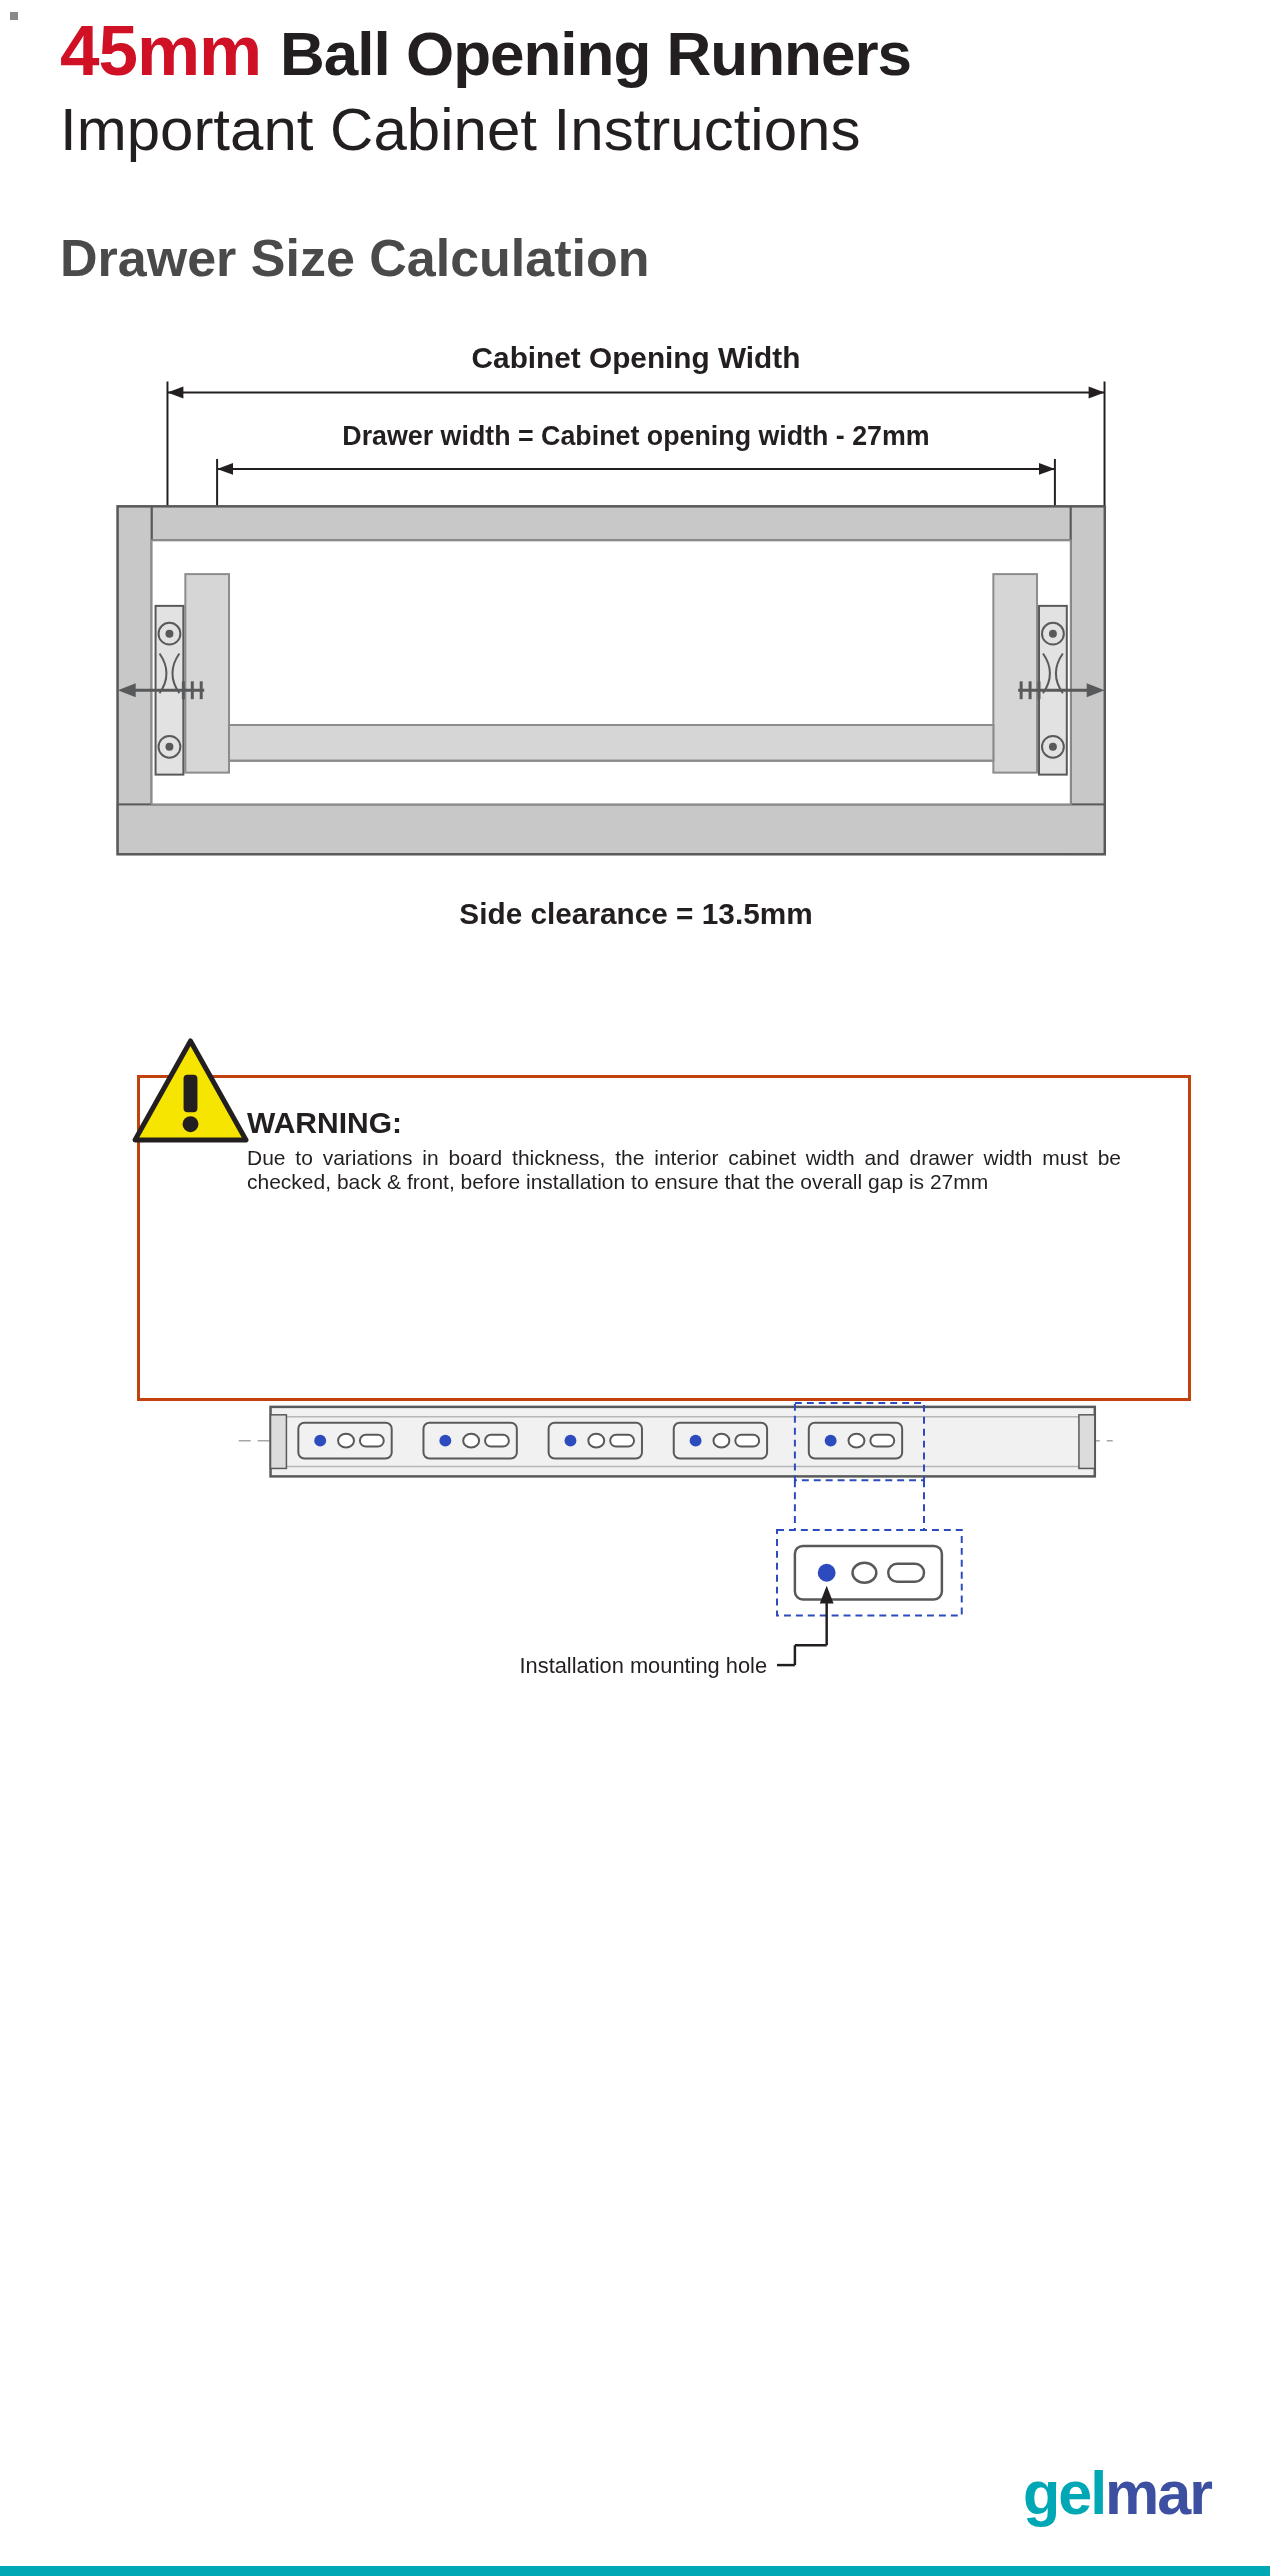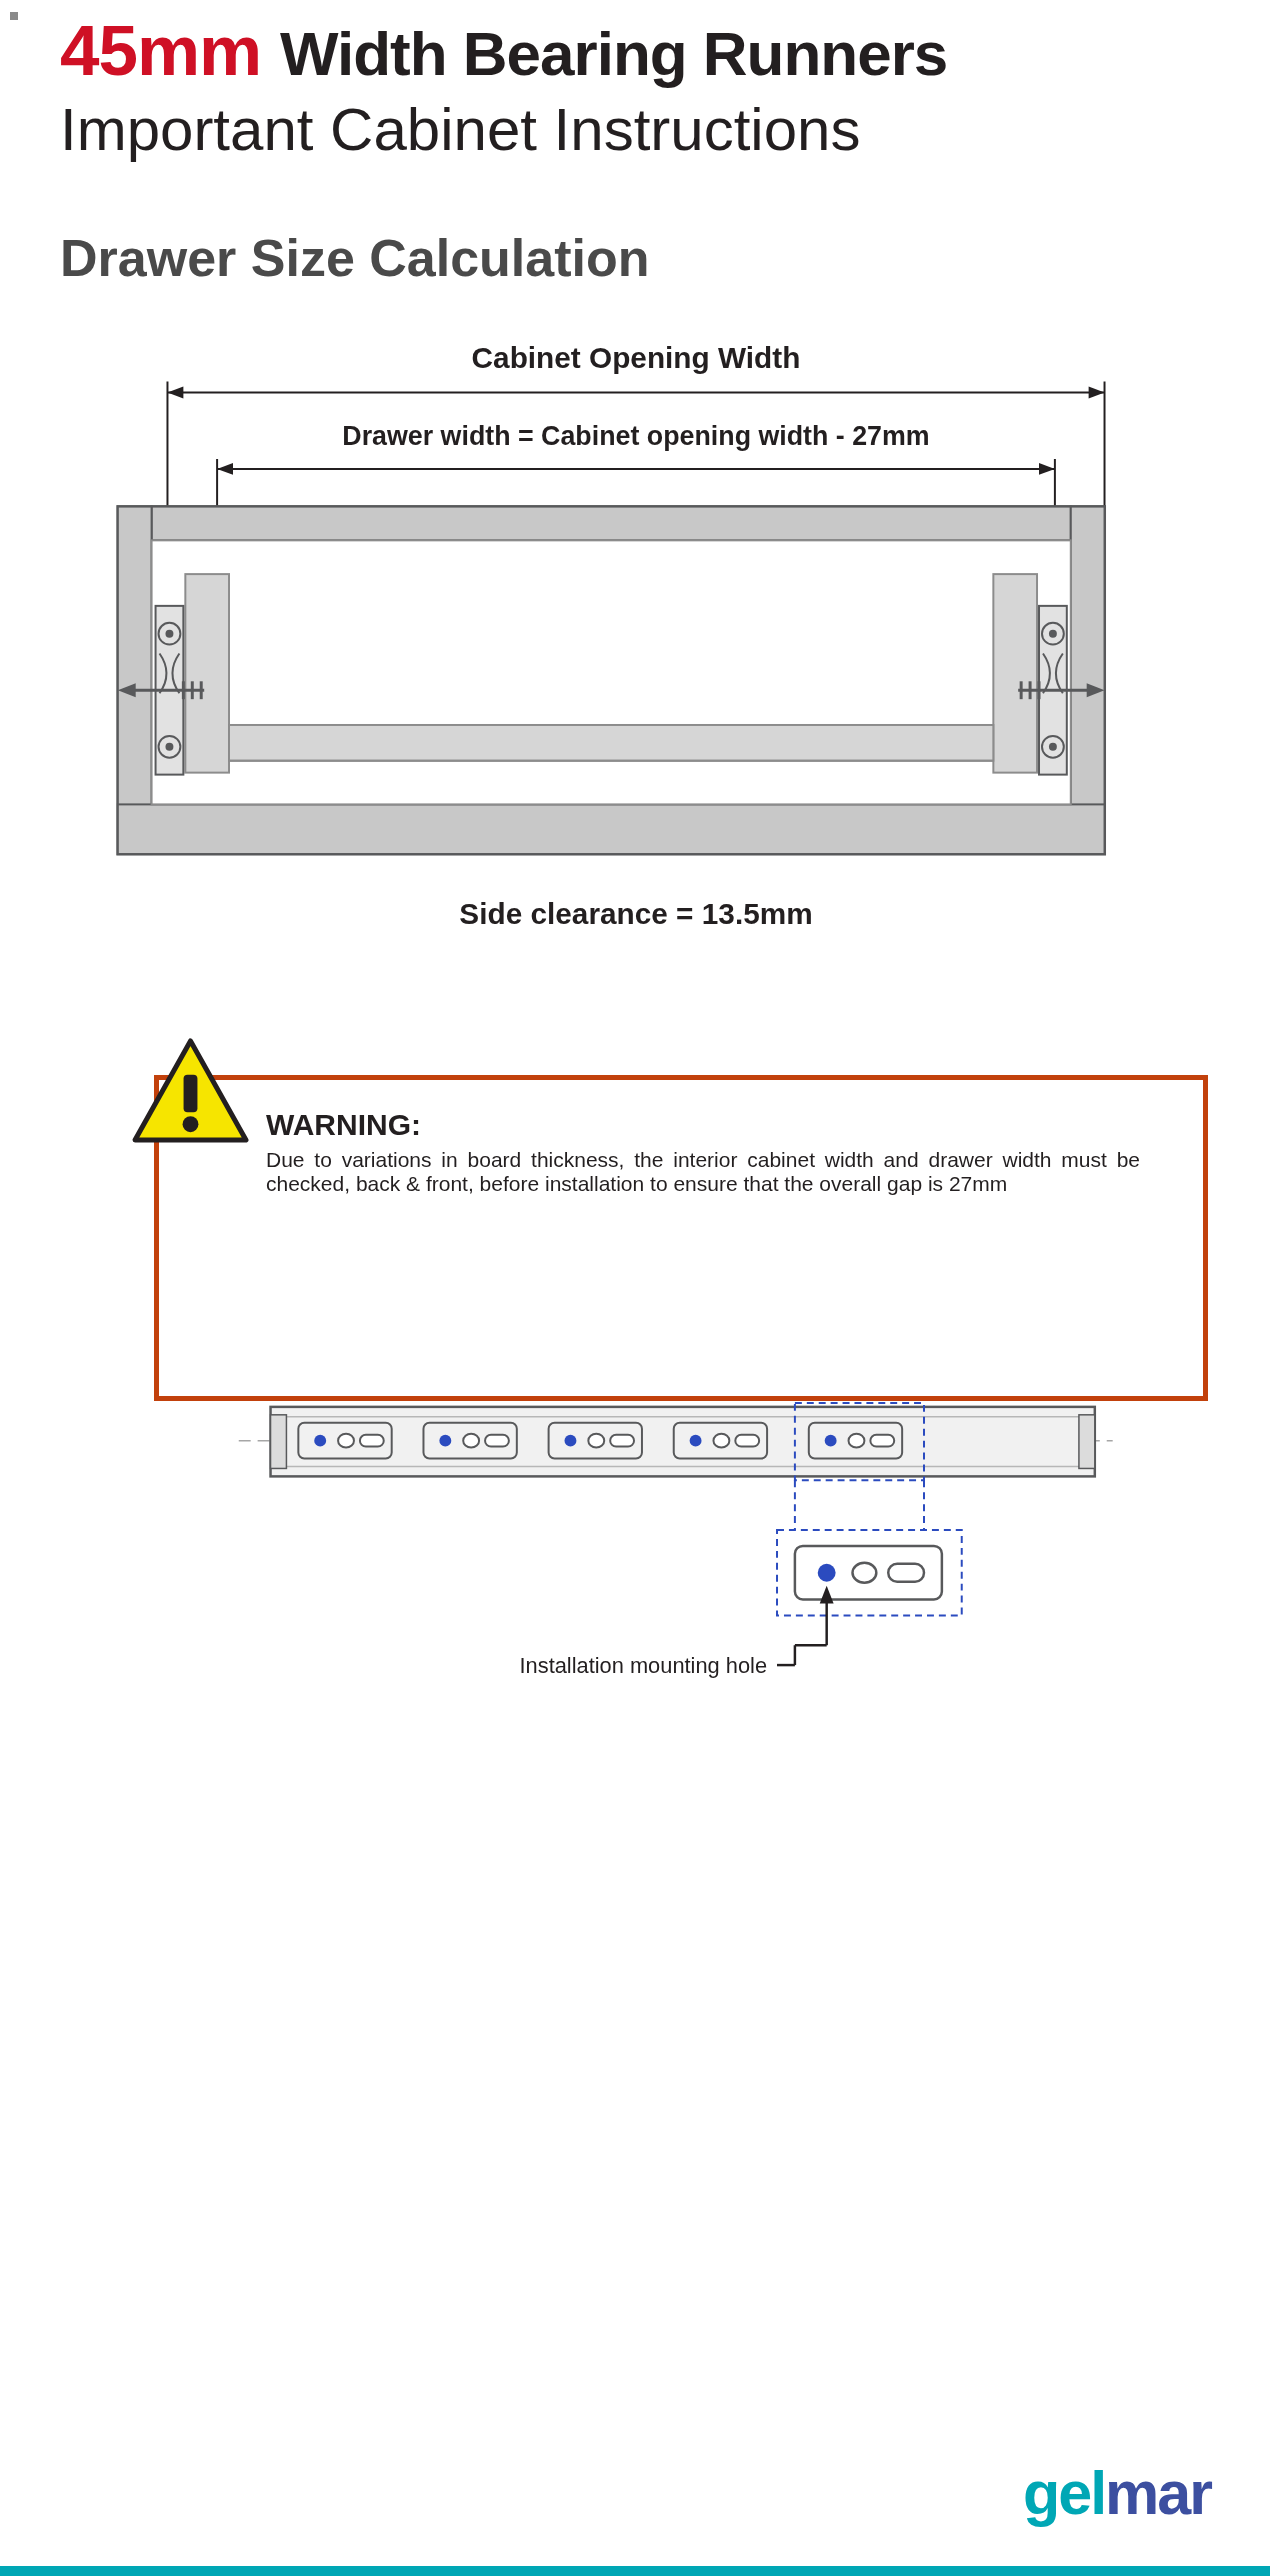--- a/index.html
+++ b/index.html
@@ -72,25 +72,25 @@
   }
 
   
   .warning-section {
     position: relative;
     margin-top: 44px;
     height: 318px;
   }
   .warning-box {
     position: absolute;
-    left: 94px;
+    left: 77px;
     top: 38px;
     width: 1054px;
     height: 326px;
-    border: 5px solid #c2410c;
+    border: 3px solid #c2410c;
     background: #ffffff;
   }
   .warning-inner {
     padding: 28px 34px 10px 107px;
   }
   .warning-title {
     font-size: 30px;
     font-weight: bold;
     color: #231f20;
     margin-bottom: 6px;
@@ -157,21 +157,21 @@
 </head>
 <body>
 
 <div class="page">
 
   <div class="corner-mark"></div>
 
   <div class="title-block">
     <div class="title-line1">
       <span class="title-mm">45mm</span>
-      <span class="title-rest">Width Bearing Runners</span>
+      <span class="title-rest">Ball Opening Runners</span>
     </div>
     <div class="title-line2">Important Cabinet Instructions</div>
   </div>
 
   <div class="section-heading">Drawer Size Calculation</div>
 
   <div class="diagram-wrap">
     <svg width="1152" height="675" viewBox="0 0 1160 680" xmlns="http://www.w3.org/2000/svg">
 
       <text x="580" y="50" text-anchor="middle" font-size="30" font-weight="bold" font-family="Liberation Sans, sans-serif" class="dim-label">Cabinet Opening Width</text>

